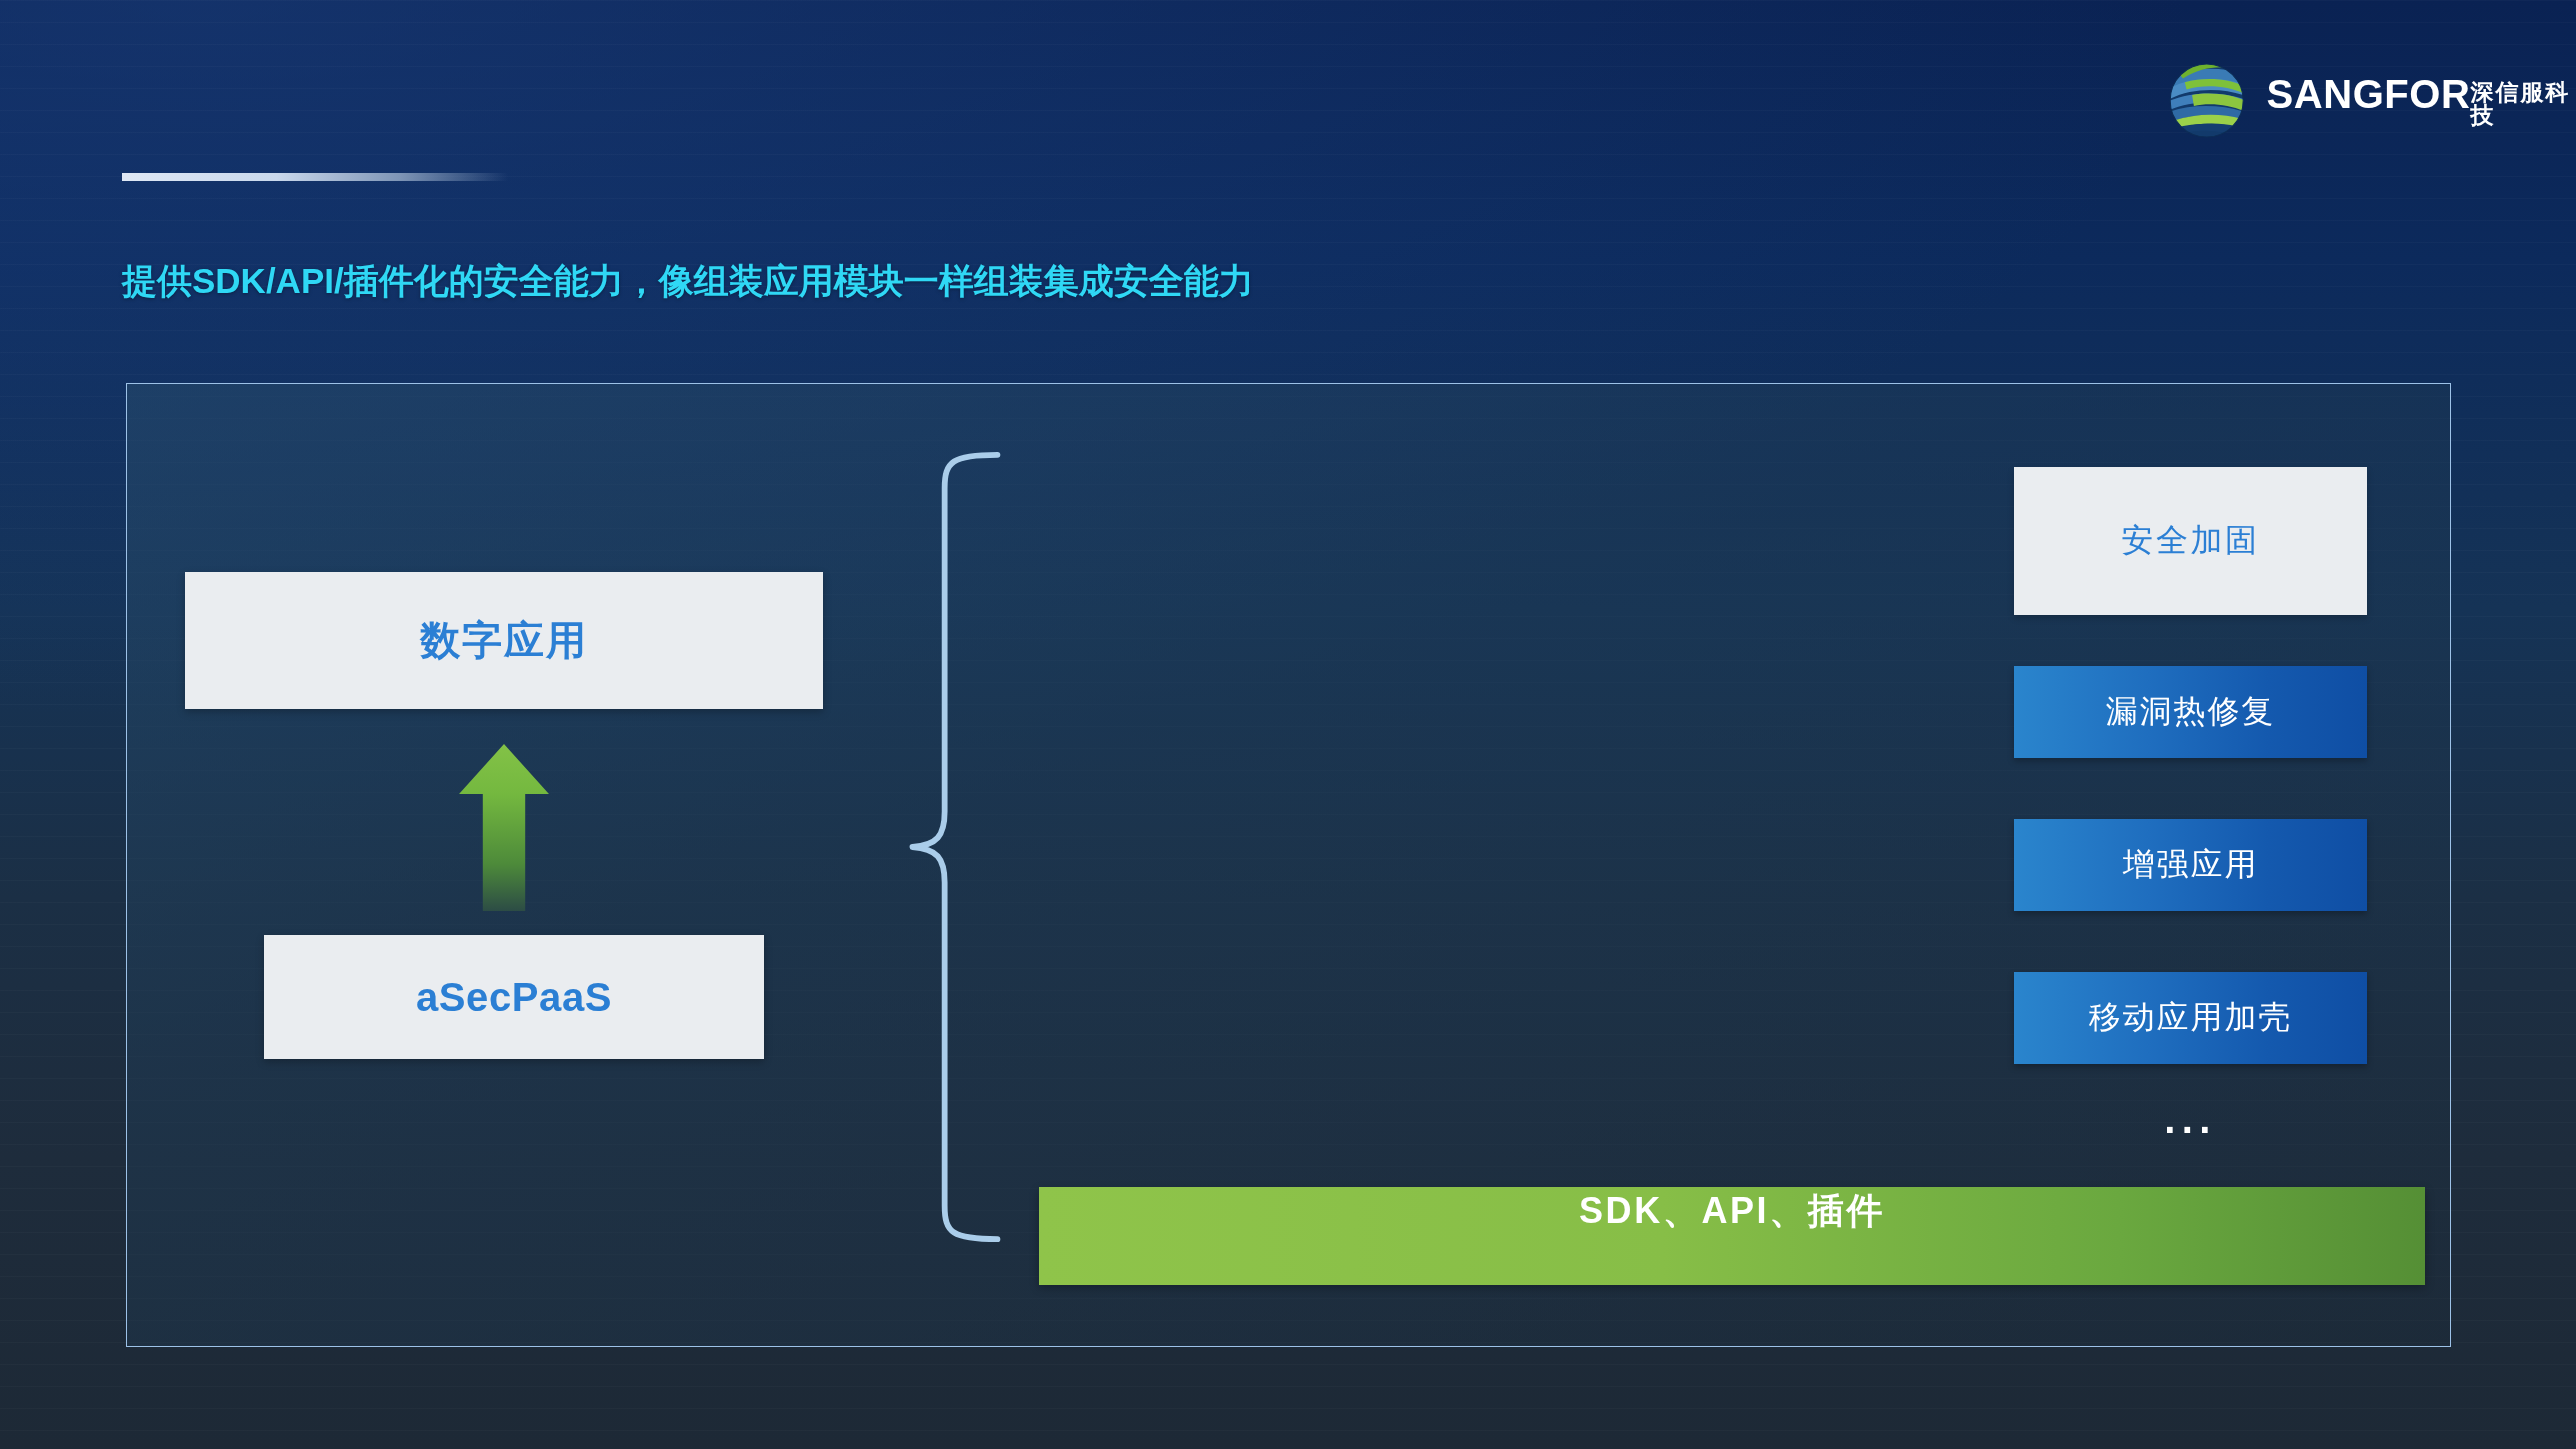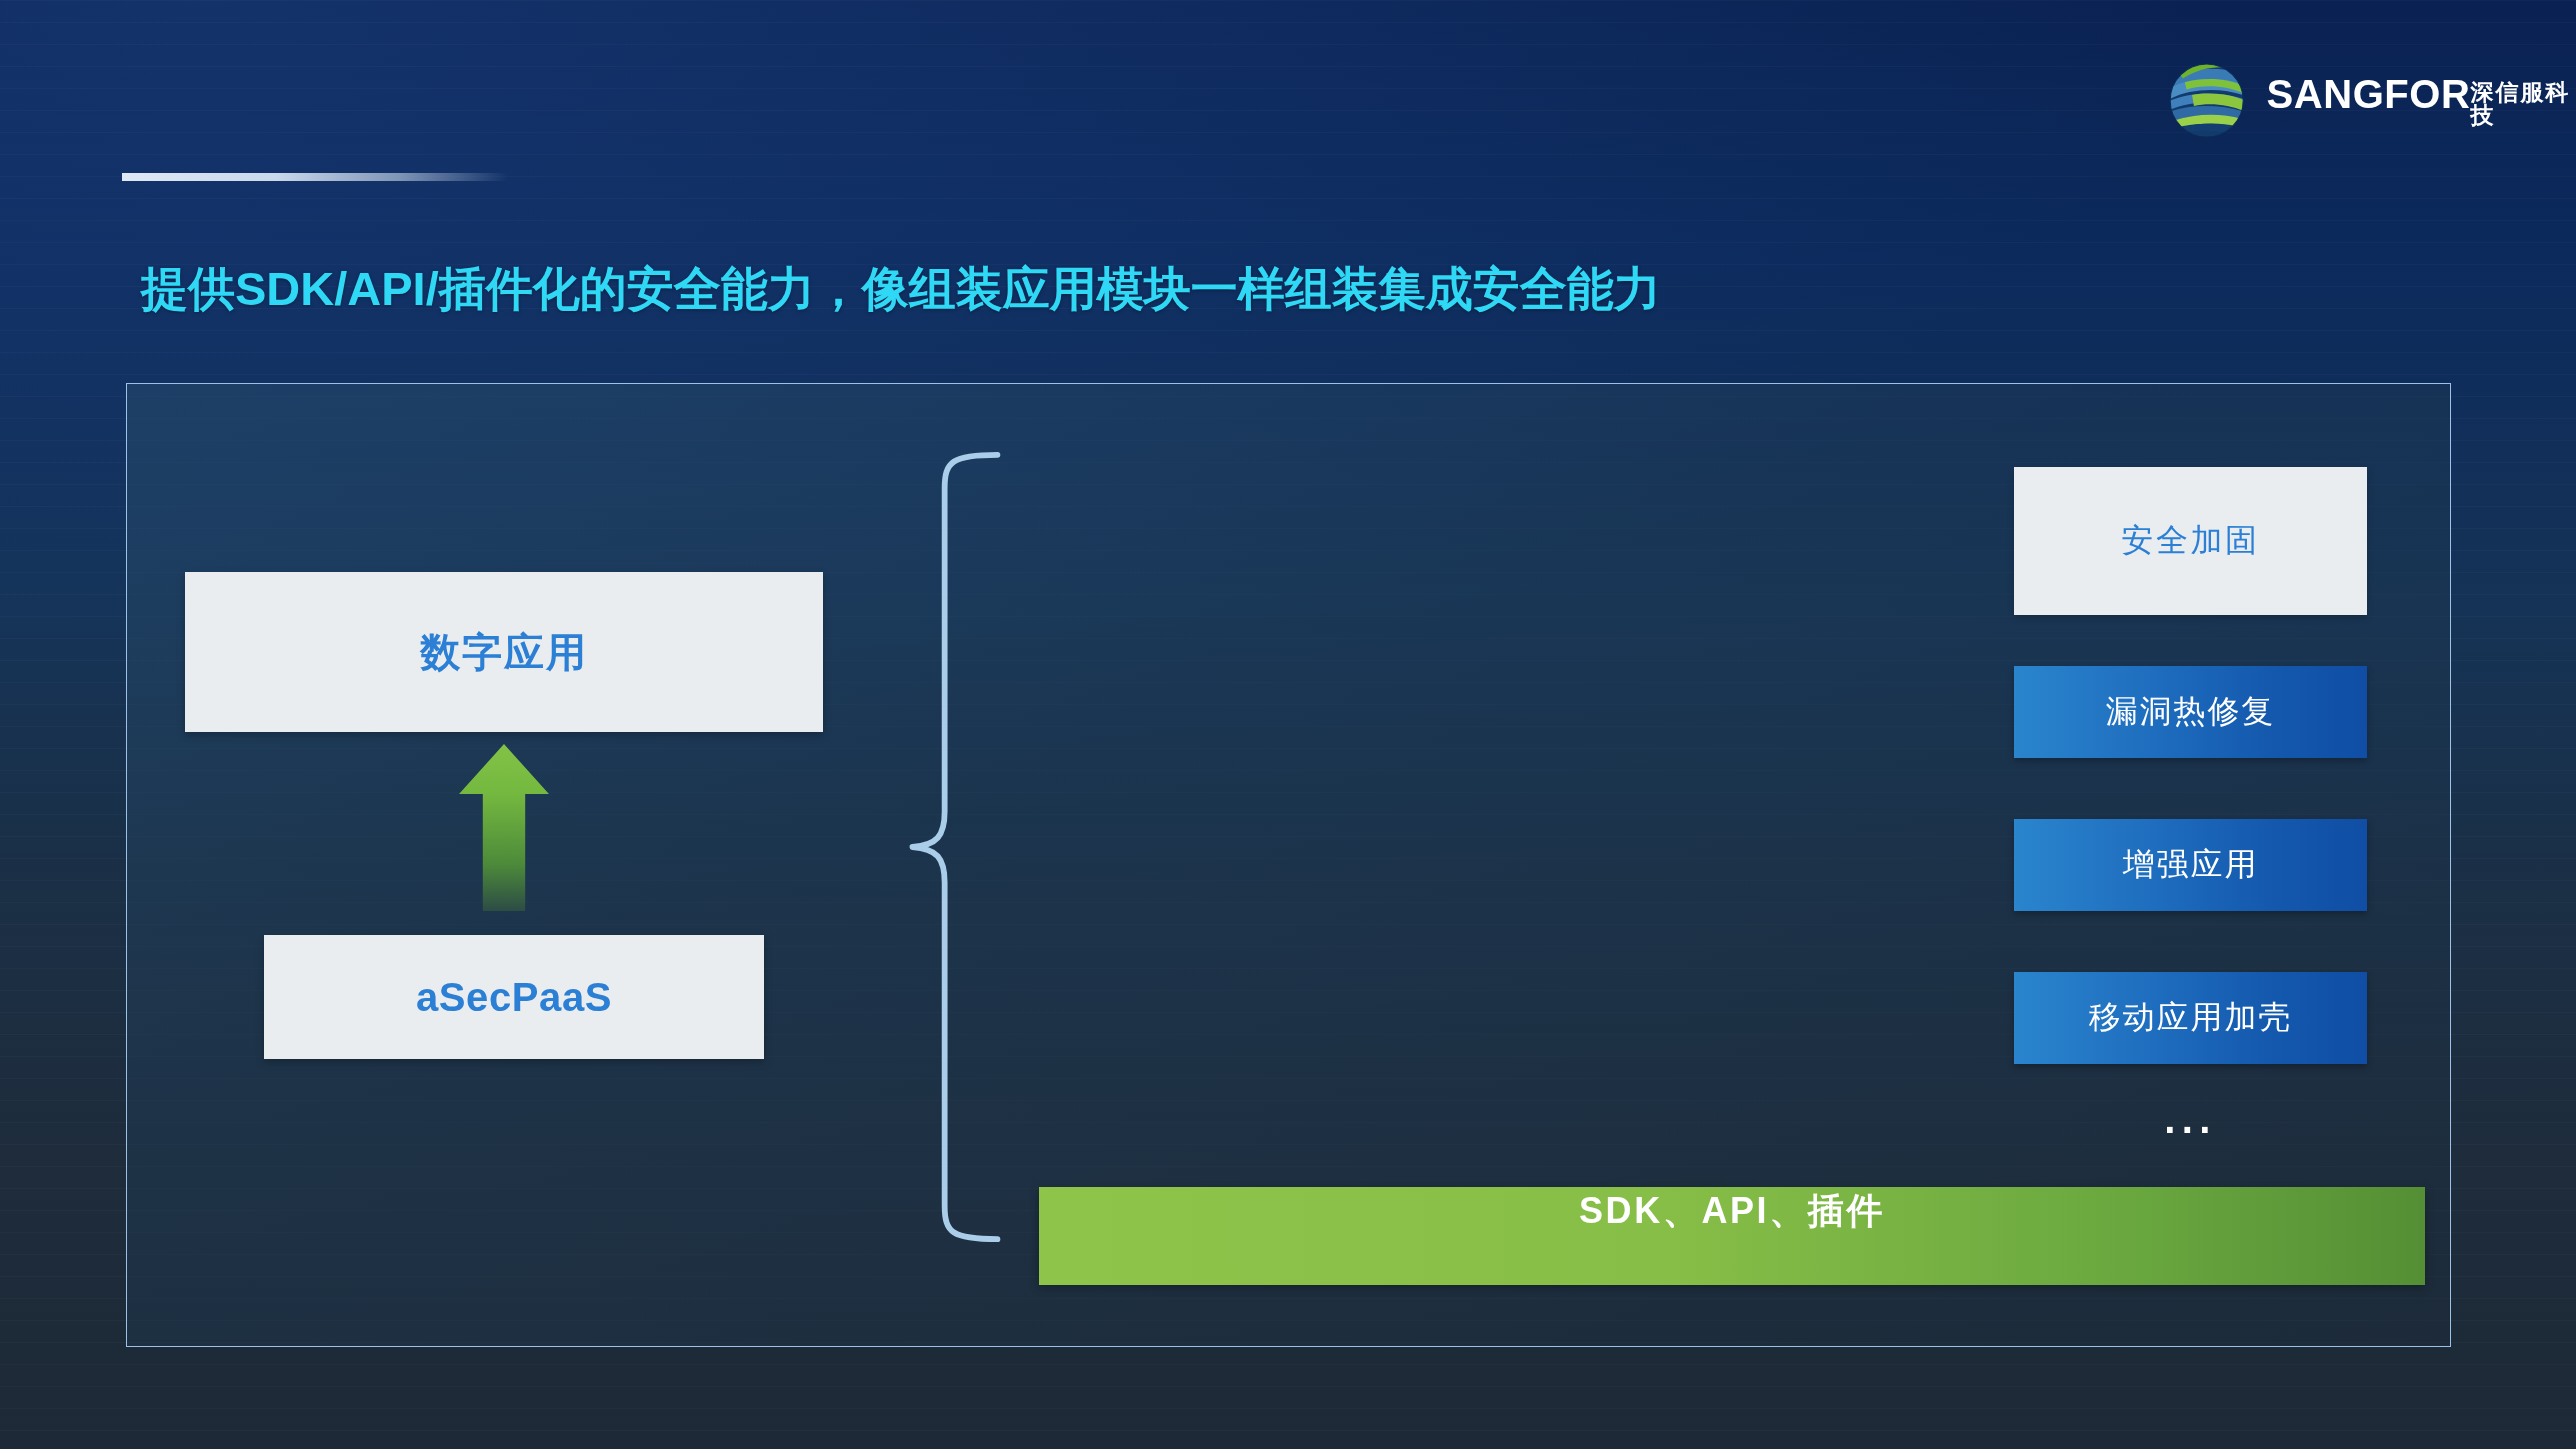--- a/index.html
+++ b/index.html
@@ -30,23 +30,22 @@
     font-size:70px;font-weight:bold;color:#eef3fb;letter-spacing:1.3px;
     text-shadow:0 1.9px 4.5px rgba(0,0,0,.45);
     white-space:nowrap;
   }
   #title-rule{
     position:absolute;left:122px;top:173px;width:386px;height:8.4px;
     background:linear-gradient(90deg,#dfe8f5 0%, #c9d8ec 40%, #7e95b6 72%, rgba(126,149,182,0) 100%);
   }
   #subtitle{
     position:absolute;left:122px;top:258px;
-    font-size:47px;font-weight:bold;color:#2fd8f5;white-space:nowrap;
+    font-size:35px;font-weight:bold;color:#2fd8f5;white-space:nowrap;
     text-shadow:0 1.3px 3.9px rgba(0,0,0,.35);
-    margin-left:19px;
   }
 
   
   #logo{position:absolute;left:2161px;top:52px;display:flex;align-items:center;gap:14px;}
   #logo-mark{width:97px;height:97px;display:block;}
   #logo-text{display:flex;flex-direction:row;justify-content:center;line-height:1;}
   #logo-word{font-size:40px;font-weight:bold;color:#ffffff;letter-spacing:0.6px;}
   #logo-cn{font-size:23px;font-weight:bold;color:#ffffff;letter-spacing:1.9px;margin-top:6.4px;}
 
   
@@ -58,21 +57,21 @@
   }
 
   
   .white-box{
     position:absolute;background:#eaedf0;
     display:flex;align-items:center;justify-content:center;
     box-shadow:0 2.6px 7.7px rgba(0,0,0,.25);
   }
   .white-box .lbl{color:#2b7fd4;font-weight:bold;}
 
-  #box-app{left:185px;top:572px;width:638px;height:160px;}
+  #box-app{left:185px;top:572px;width:638px;height:137px;}
   #box-app .lbl{font-size:40px;letter-spacing:1.9px;}
 
   #box-paas{left:264px;top:935px;width:500px;height:124px;}
   #box-paas .lbl{font-size:40px;letter-spacing:0.6px;}
 
   
   #arrow{position:absolute;left:459px;top:744px;width:90px;height:167px;}
 
   
   #brace{position:absolute;left:875px;top:451px;width:129px;height:792px;}

